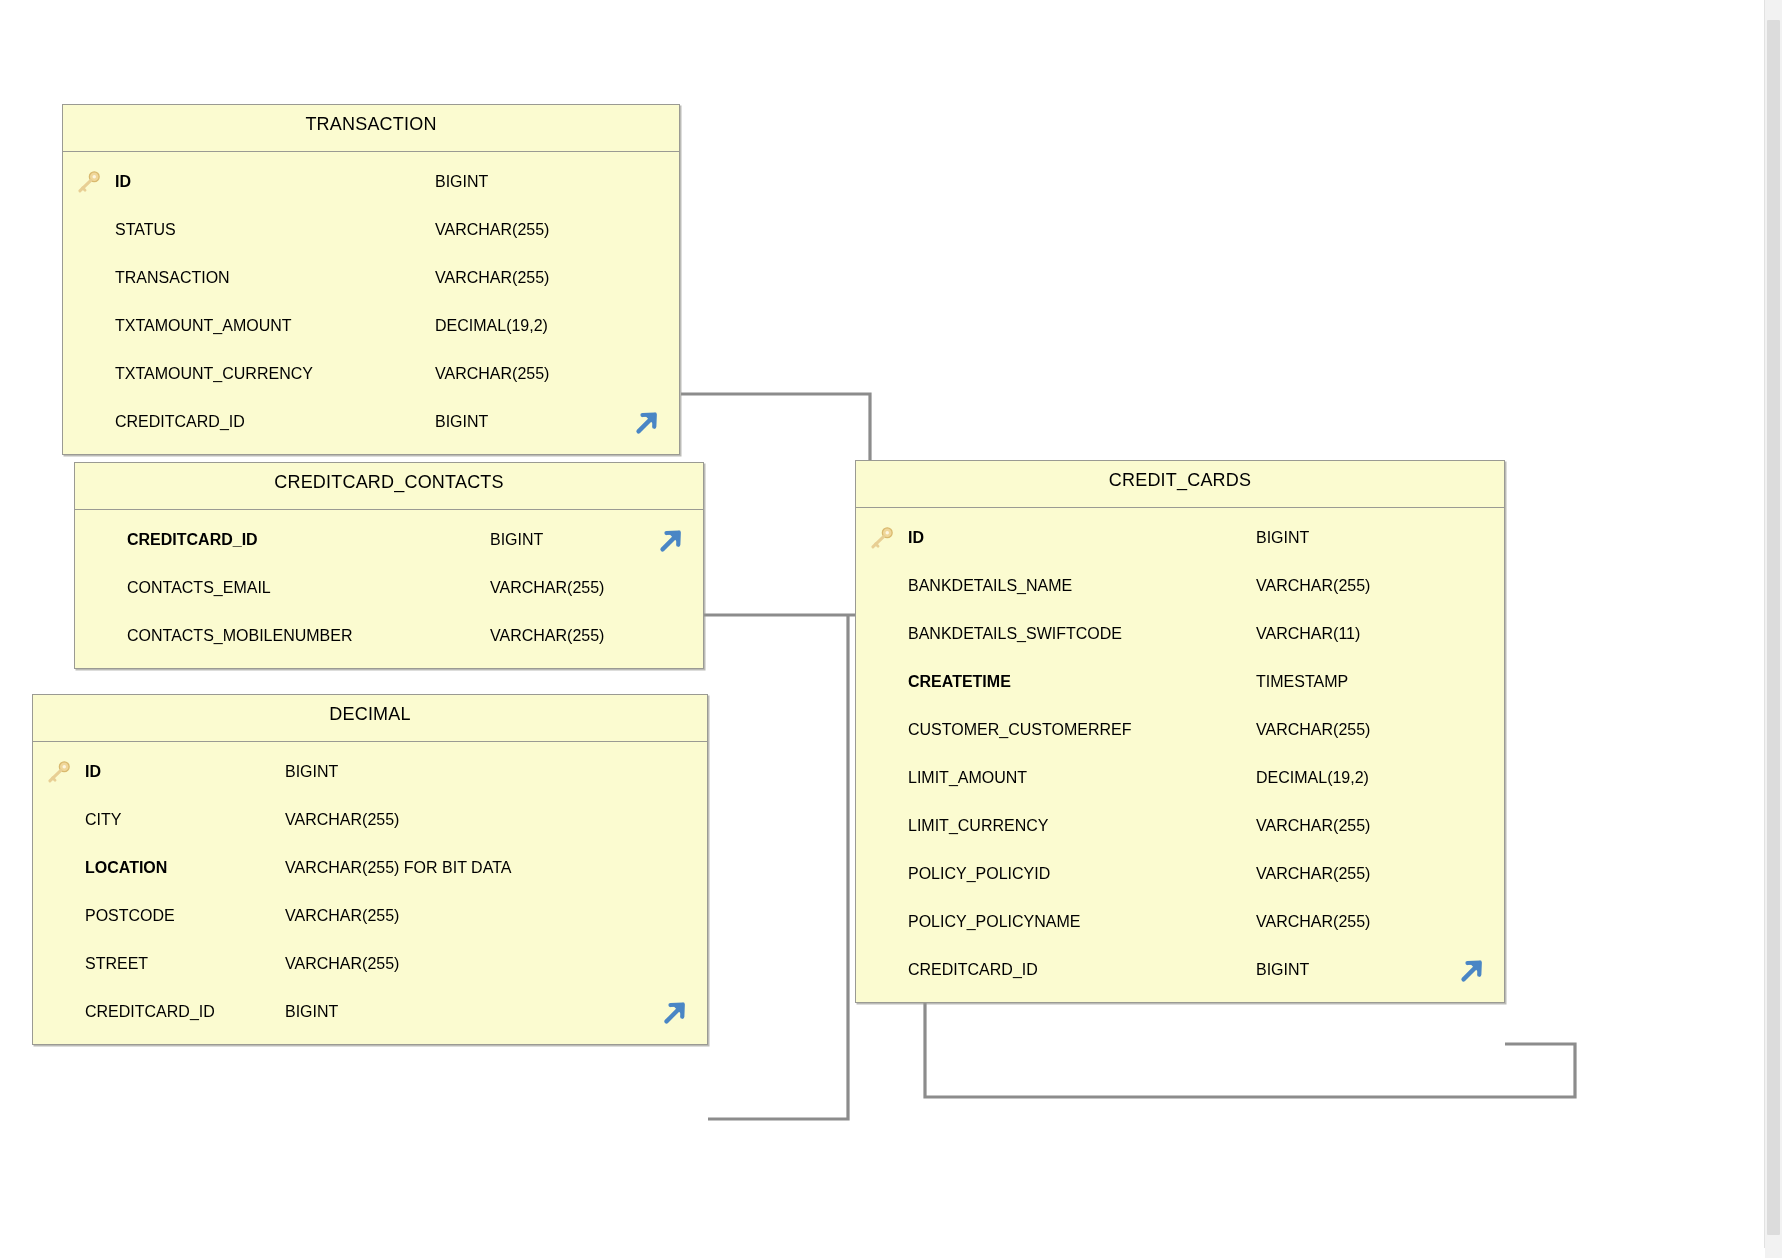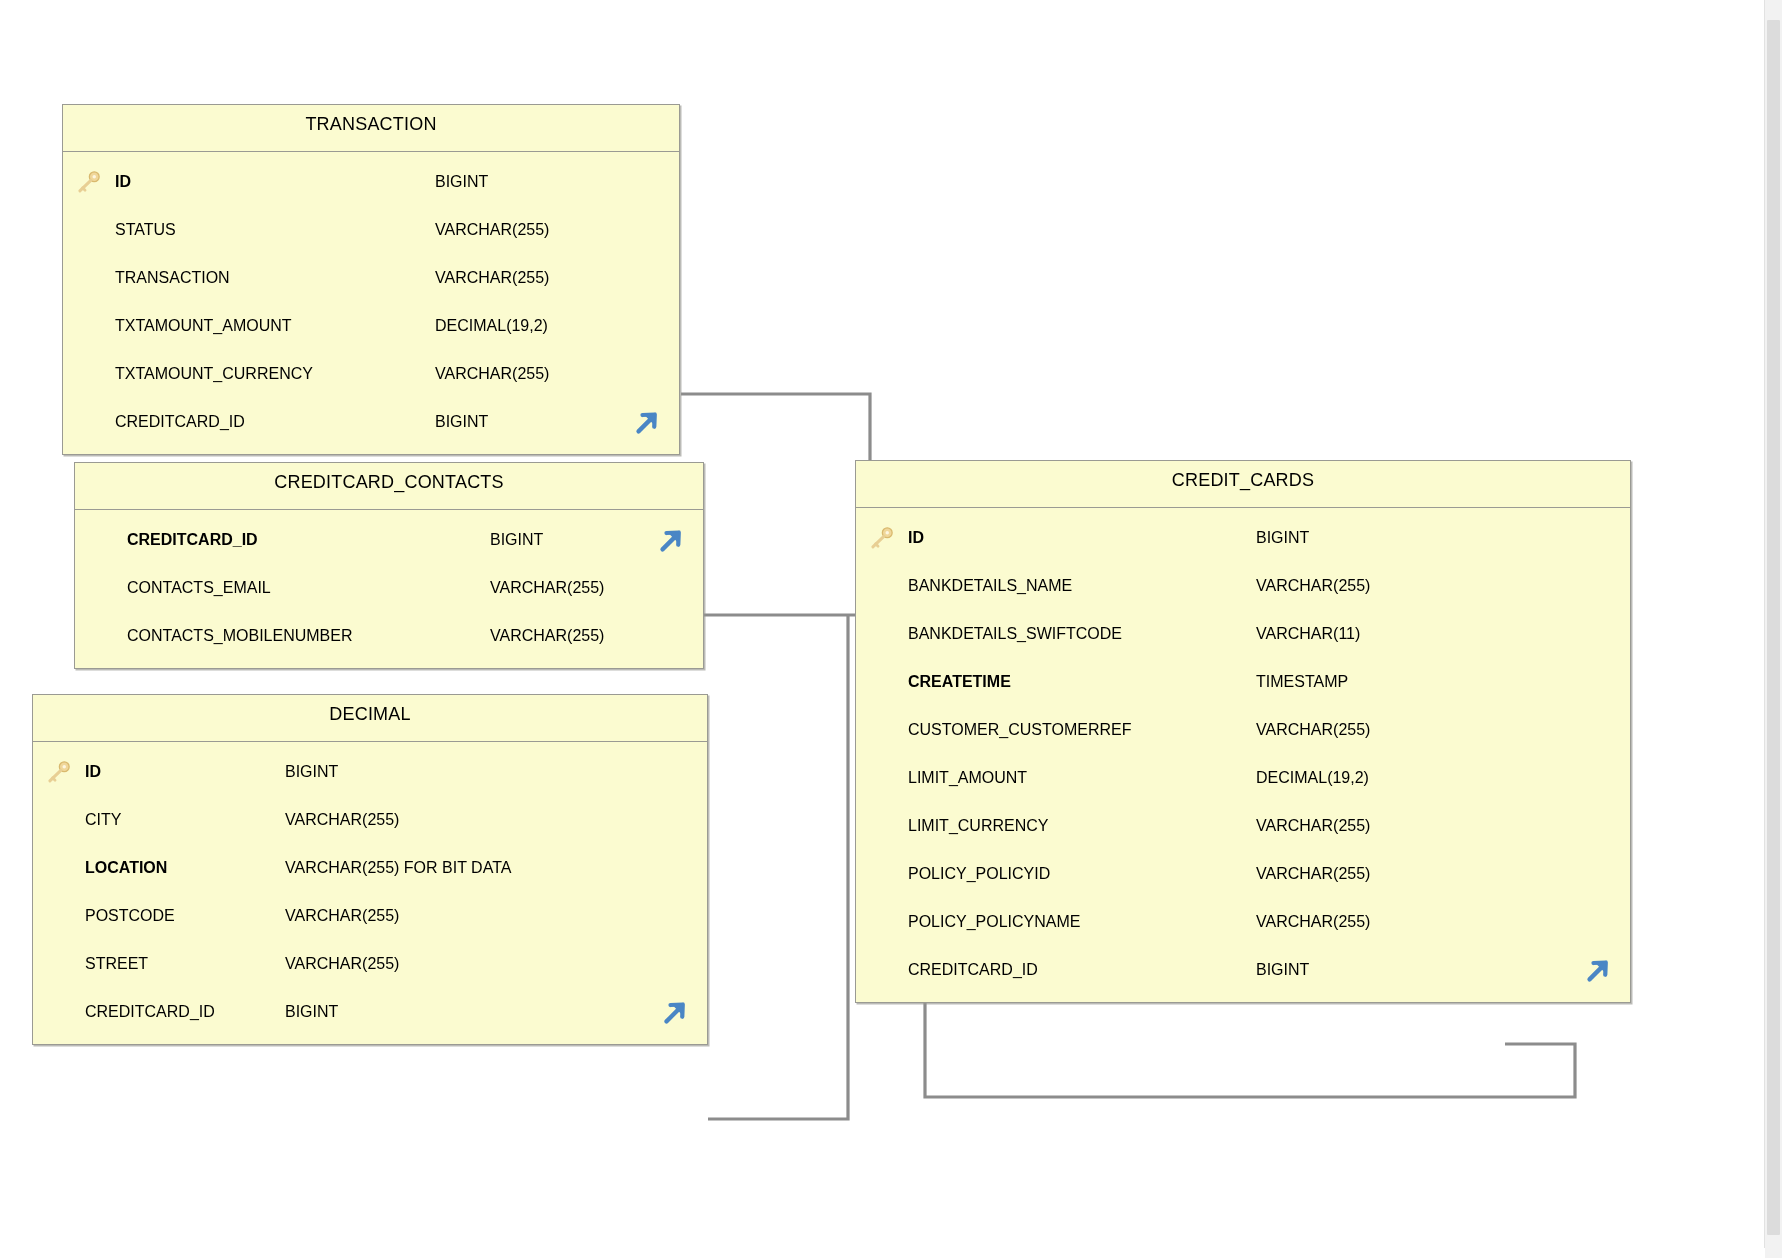--- a/index.html
+++ b/index.html
@@ -91,21 +91,21 @@
   
   #tbl-transaction { left: 62px;  top: 104px;  width: 618px; }
   #tbl-transaction .colname { width: 320px; }
 
   #tbl-contacts    { left: 58px;  top: 462px;  width: 630px; margin-left: 16px; }
   #tbl-contacts .colname { width: 363px; }
 
   #tbl-address     { left: 32px;  top: 694px;  width: 676px; }
   #tbl-address .colname { width: 200px; }
 
-  #tbl-credit      { left: 855px; top: 460px;  width: 776px; }
+  #tbl-credit      { left: 855px; top: 460px;  width: 650px; }
   #tbl-credit .colname { width: 348px; }
 
   
   #vscroll {
     position: absolute;
     right: 0; top: 0;
     width: 17px;
     height: 1258px;
     background: #f2f2f2;
     border-left: 1px solid #e2e2e2;

